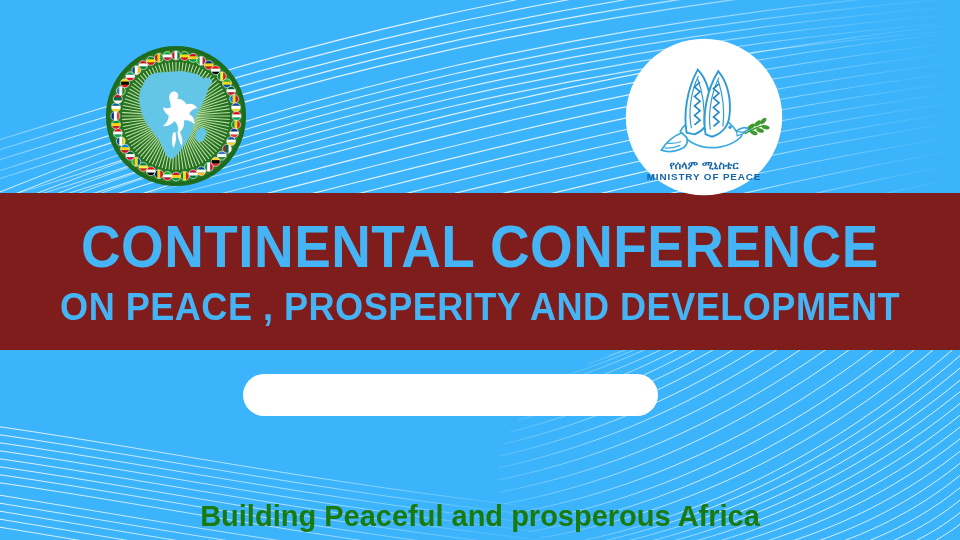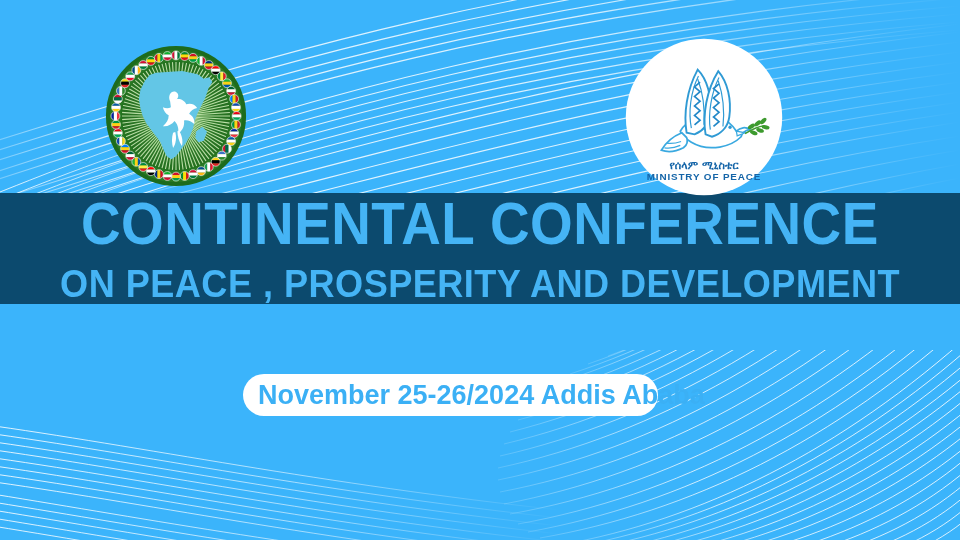--- a/index.html
+++ b/index.html
@@ -20,22 +20,22 @@
   #bg-waves {
     position: absolute;
     inset: 0;
     width: 960px; height: 540px;
   }
 
   
   #title-band {
     position: absolute;
     left: 0; top: 193px;
-    width: 960px; height: 111px;
-    background: #0c4a6e;
+    width: 960px; height: 157px;
+    background: #7f1d1d;
     z-index: 5;
     display: flex;
     flex-direction: column;
     align-items: center;
     justify-content: center;
   }
   #title-main {
     color: #45b4f5;
     font-weight: bold;
     font-size: 59px;
@@ -905,16 +905,16 @@
     <text x="100" y="166" text-anchor="middle" font-family="'DejaVu Sans', sans-serif" font-size="14" font-weight="bold" fill="#1565a8">የሰላም ሚኒስቴር</text>
     <text x="100" y="180" text-anchor="middle" font-family="'Liberation Sans', sans-serif" font-size="12.5" font-weight="bold" letter-spacing="1.1" fill="#1565a8">MINISTRY OF PEACE</text>
   </svg>
 
   <div id="title-band">
     <div id="title-main">CONTINENTAL CONFERENCE</div>
     <div id="title-sub">ON PEACE , PROSPERITY AND DEVELOPMENT</div>
   </div>
 
   <div id="date-pill"></div>
-  <div id="date-text">November 25-26/2024 Addis Ababa</div>
-
+
+  <div id="tagline">Building Peaceful and prosperous Africa</div>
 
 </div>
 
 </body></html>

